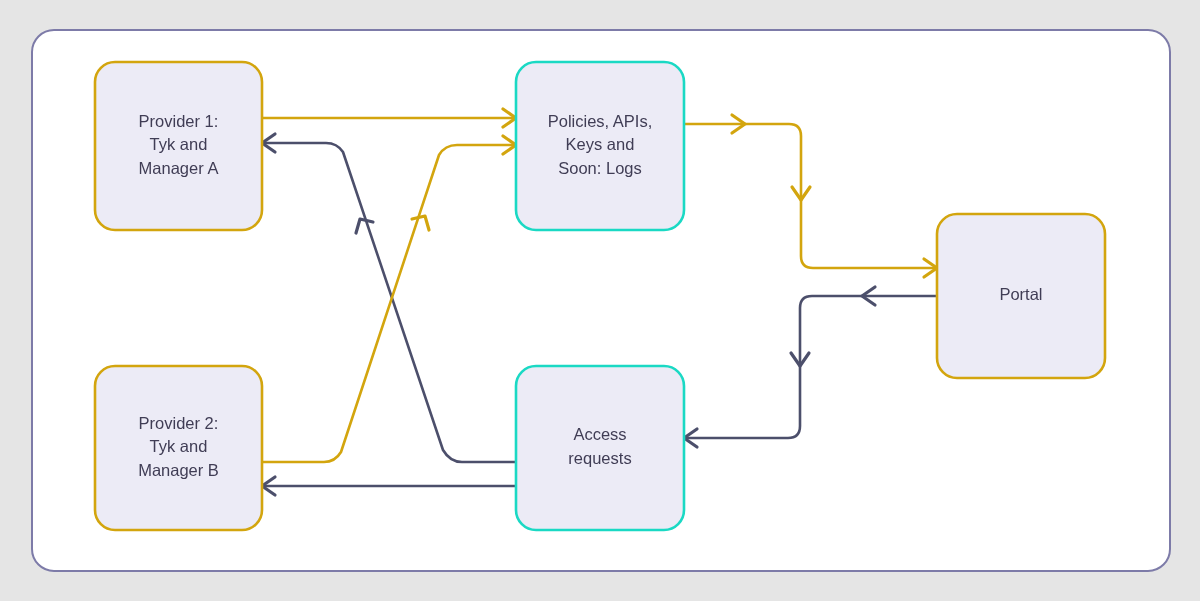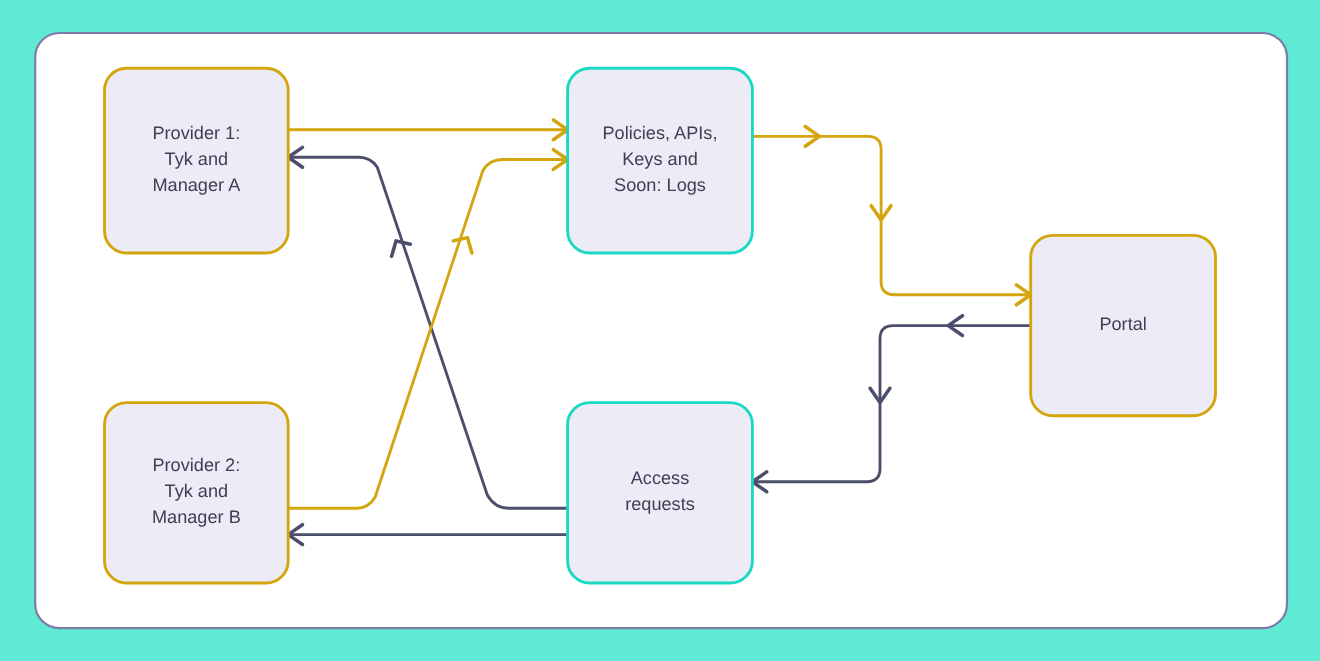--- a/index.html
+++ b/index.html
@@ -10,21 +10,21 @@
   body {
     width: 1200px;
     height: 601px;
     font-family: "Liberation Sans", sans-serif;
     overflow: hidden;
   }
   #diagram-root {
     position: relative;
     width: 1200px;
     height: 601px;
-    background: #5eead4;
+    background: #e5e5e5;
   }
   svg#diagram-svg {
     display: block;
     width: 1200px;
     height: 601px;
   }
   .node-label {
     font-family: "Liberation Sans", sans-serif;
     font-size: 16.5px;
     fill: #403d55;

